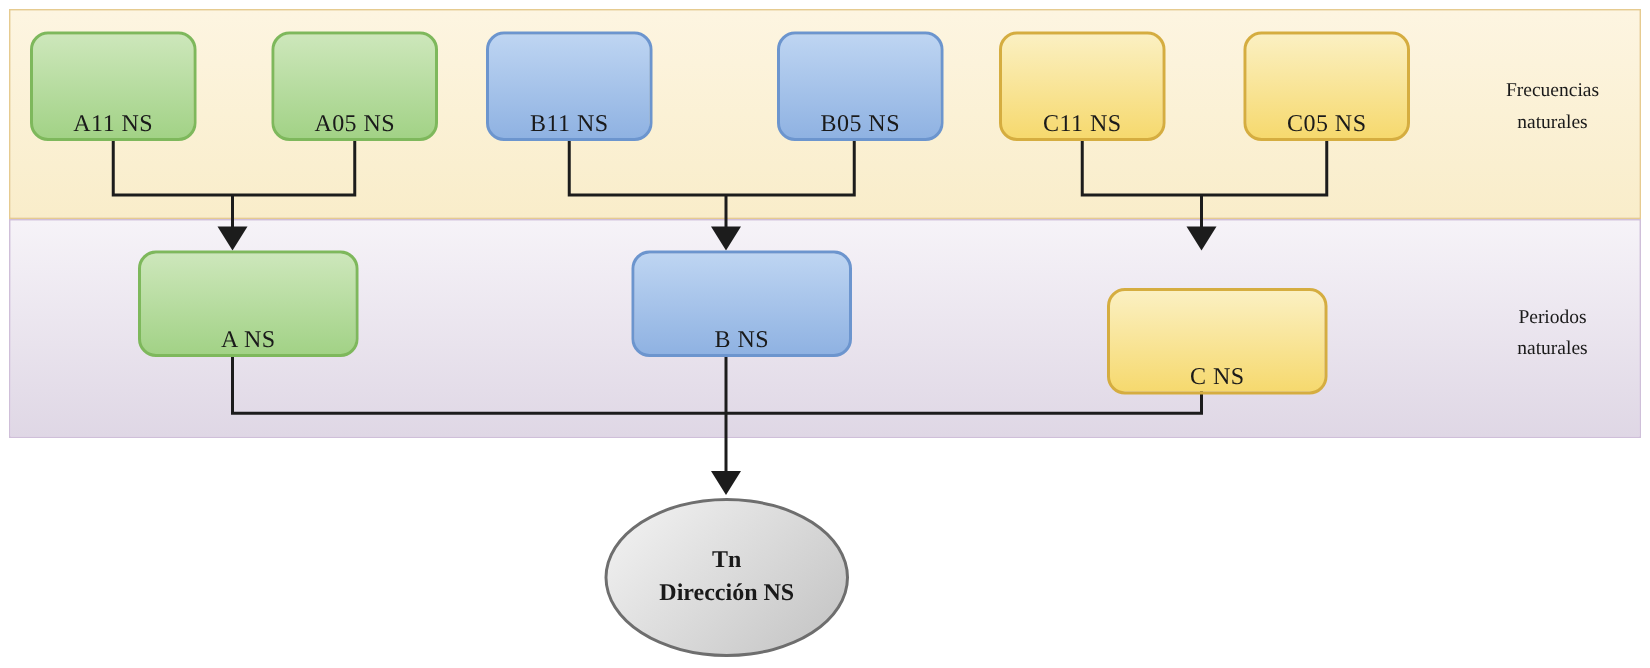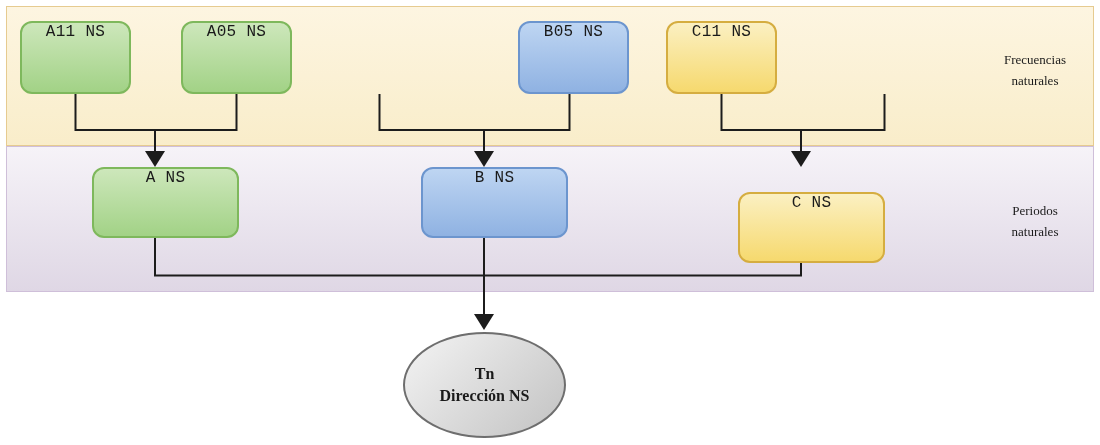--- a/index.html
+++ b/index.html
@@ -44,26 +44,25 @@
     color: var(--text);
   }
   #band-frequencies-label { top: 49px; }
   #band-periods-label { top: 200px; }
 
   .node {
     position: absolute;
     box-sizing: border-box;
     border-radius: 12px;
     display: flex;
-    align-items: flex-start;
+    align-items: flex-end;
     justify-content: center;
     font-size: 16px;
     color: var(--text);
     letter-spacing: 0.3px;
-    font-family: Liberation Mono, monospace;
   }
   .node.green {
     background: linear-gradient(var(--green-top), var(--green-bottom));
     border: 2px solid var(--green-border);
   }
   .node.blue {
     background: linear-gradient(var(--blue-top), var(--blue-bottom));
     border: 2px solid var(--blue-border);
   }
   .node.yellow {
@@ -160,25 +159,31 @@
     <path class="conn" d="M484,238 V315"></path>
     <polygon class="arrowhead" points="474,314 494,314 484,330"></polygon>
   </svg>
 
   <div class="node top-node green" id="node-a11">
     <span>A11 NS</span>
   </div>
   <div class="node top-node green" id="node-a05">
     <span>A05 NS</span>
   </div>
+  <div class="node top-node blue" id="node-b11">
+    <span>B11 NS</span>
+  </div>
   <div class="node top-node blue" id="node-b05">
     <span>B05 NS</span>
   </div>
   <div class="node top-node yellow" id="node-c11">
     <span>C11 NS</span>
+  </div>
+  <div class="node top-node yellow" id="node-c05">
+    <span>C05 NS</span>
   </div>
 
   <div class="node mid-node green" id="node-a">
     <span>A NS</span>
   </div>
   <div class="node mid-node blue" id="node-b">
     <span>B NS</span>
   </div>
   <div class="node mid-node yellow" id="node-c">
     <span>C NS</span>

